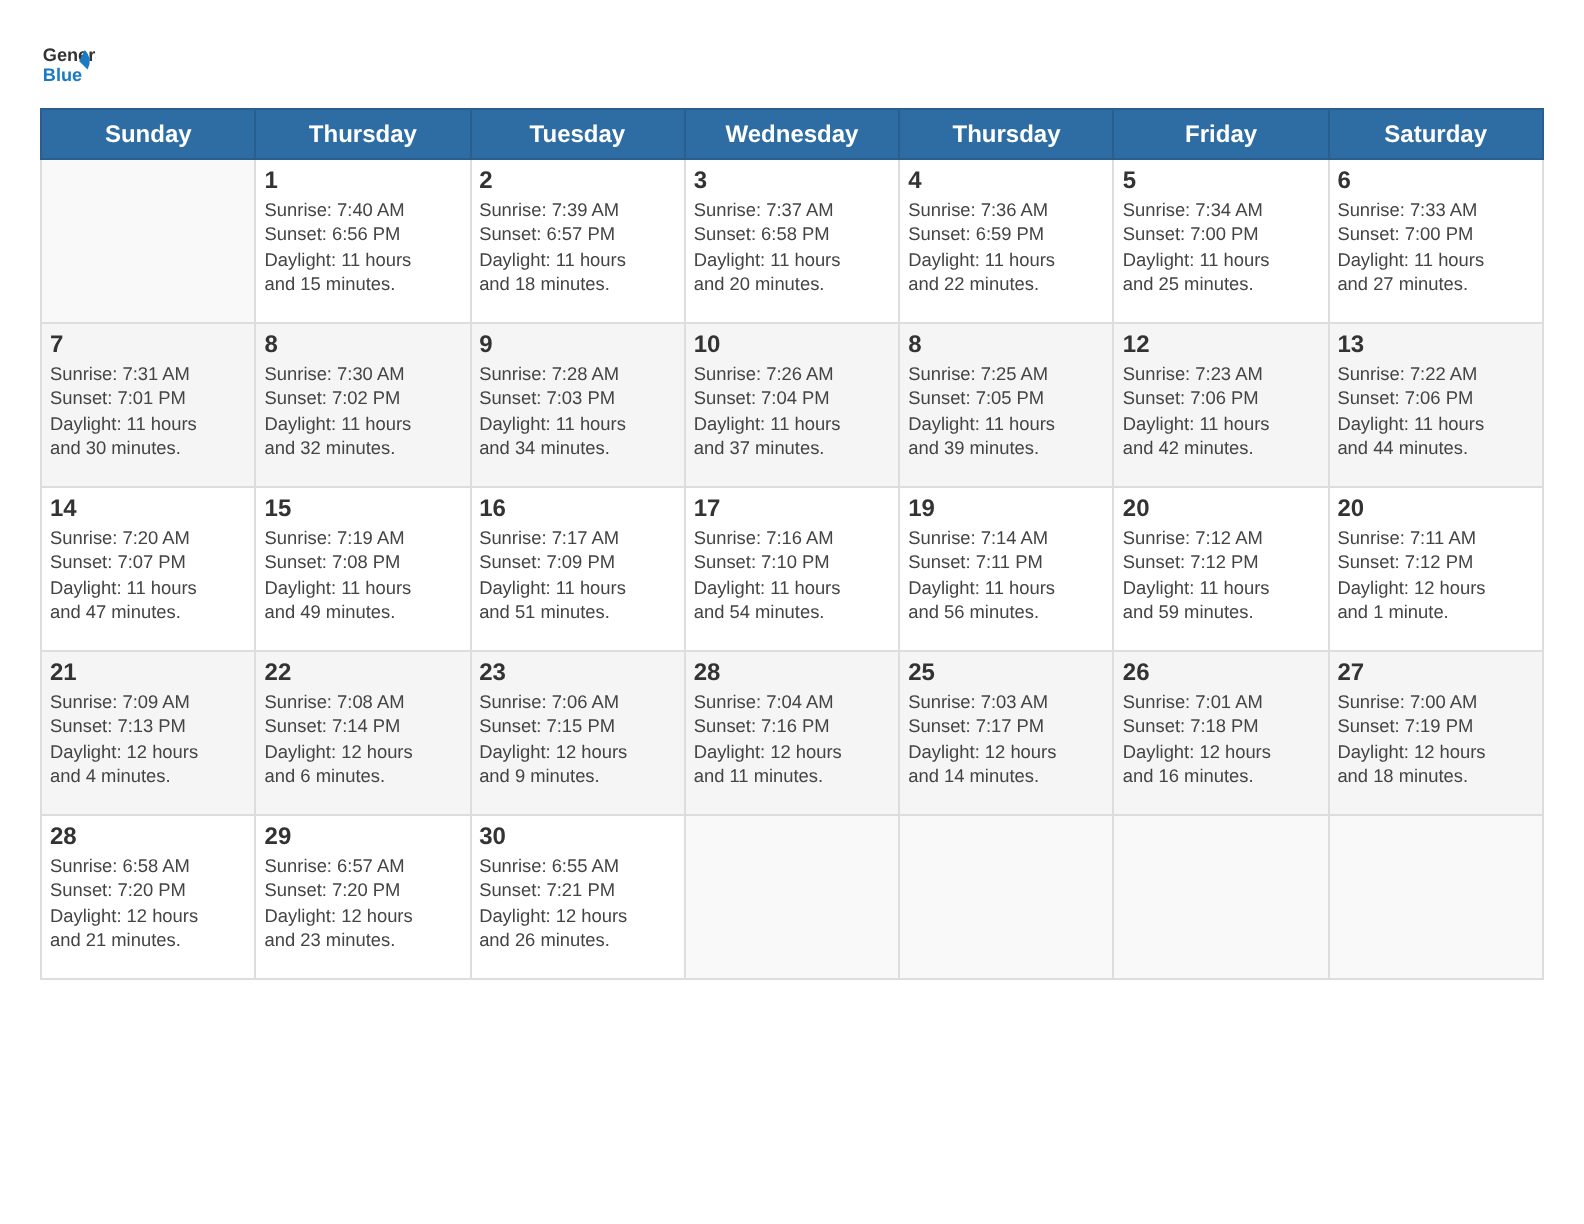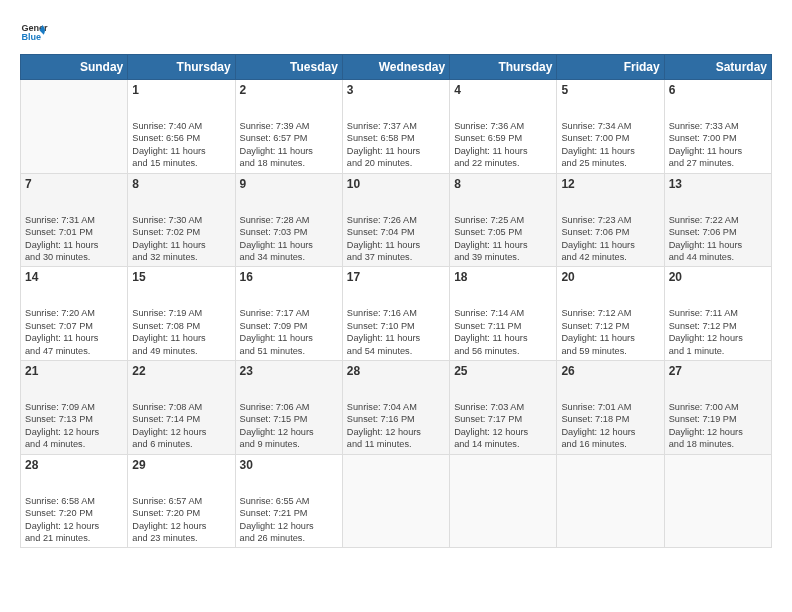--- a/index.html
+++ b/index.html
@@ -49,21 +49,21 @@
       width: 100%;
       border-collapse: collapse;
       border: 1px solid #ccc;
     }
     .calendar th {
       background: #2e6da4;
       color: #fff;
       font-size: 12px;
       font-weight: bold;
       padding: 5px 4px;
-      text-align: right;
+      text-align: center;
       border: 1px solid #2a5e8e;
     }
     .calendar td {
       vertical-align: top;
       border: 1px solid #ddd;
       padding: 3px 4px;
       width: calc(100% / 7);
       height: 82px;
       background: #fff;
     }
@@ -73,21 +73,20 @@
     .day-number {
       font-size: 12px;
       font-weight: bold;
       color: #333;
       margin-bottom: 2px;
     }
     .day-info {
       font-size: 9.2px;
       color: #444;
       line-height: 1.35;
-      margin-top: 23px;
     }
     .row-alt td {
       background: #f5f5f5;
     }
   </style>
 </head>
 <body>
 
 <div class="page">
   <div class="header">
@@ -185,21 +184,21 @@
           </td>
           <td>
             <div class="day-number">16</div>
             <div class="day-info">Sunrise: 7:17 AM<br>Sunset: 7:09 PM<br>Daylight: 11 hours<br>and 51 minutes.</div>
           </td>
           <td>
             <div class="day-number">17</div>
             <div class="day-info">Sunrise: 7:16 AM<br>Sunset: 7:10 PM<br>Daylight: 11 hours<br>and 54 minutes.</div>
           </td>
           <td>
-            <div class="day-number">18</div>
+            <div class="day-number">19</div>
             <div class="day-info">Sunrise: 7:14 AM<br>Sunset: 7:11 PM<br>Daylight: 11 hours<br>and 56 minutes.</div>
           </td>
           <td>
             <div class="day-number">20</div>
             <div class="day-info">Sunrise: 7:12 AM<br>Sunset: 7:12 PM<br>Daylight: 11 hours<br>and 59 minutes.</div>
           </td>
           <td>
             <div class="day-number">20</div>
             <div class="day-info">Sunrise: 7:11 AM<br>Sunset: 7:12 PM<br>Daylight: 12 hours<br>and 1 minute.</div>
           </td>

